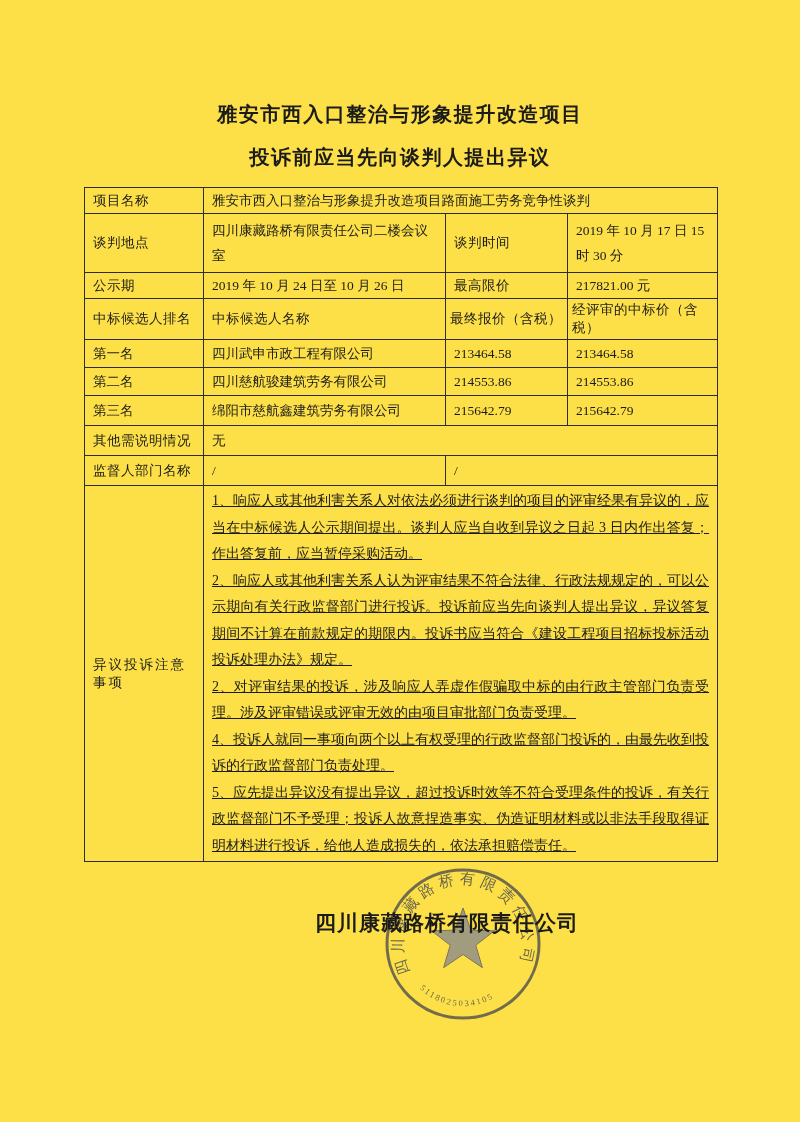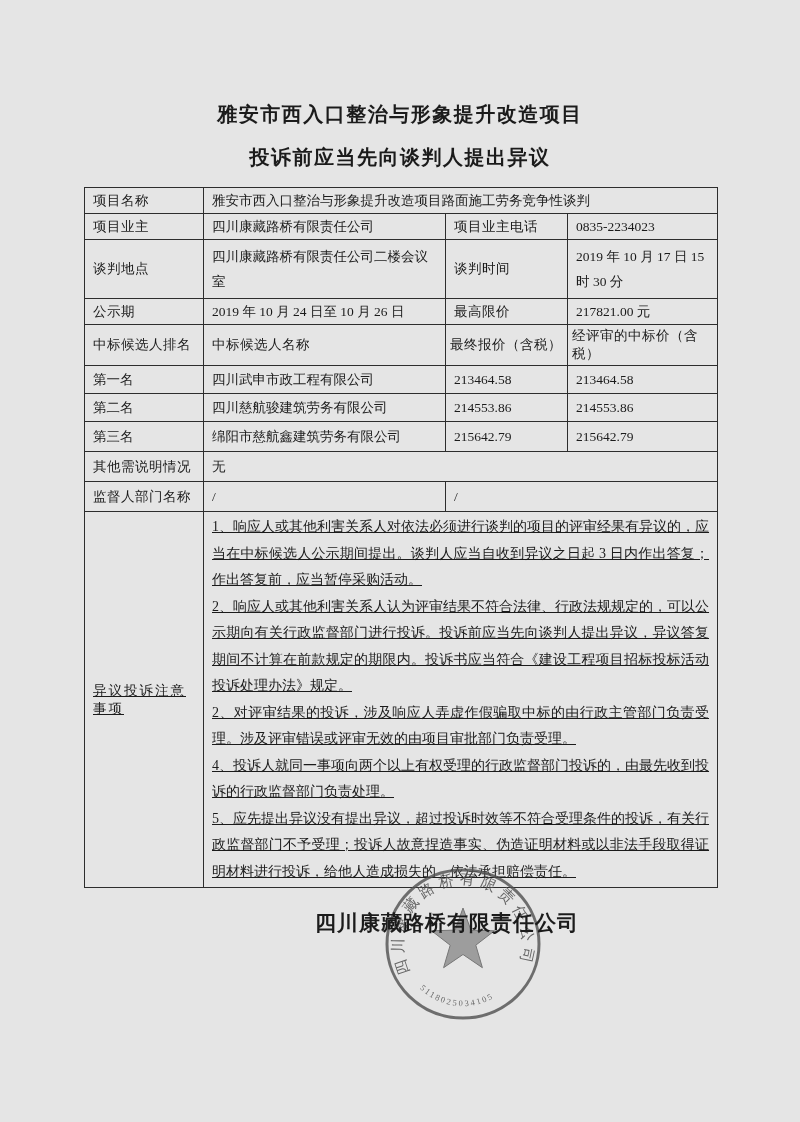--- a/index.html
+++ b/index.html
@@ -1,35 +1,35 @@
 <!DOCTYPE html>
 <html><head>
 <meta charset="utf-8">
 <style>
   html,body { margin:0; padding:0; background:#ffffff; }
   .page {
-    position:relative; width:800px; height:1122px; background:#e5e5e5;
+    position:relative; width:800px; height:1122px; background:#fde047;
     font-family:"Liberation Serif","DejaVu Serif",serif; color:#1b1b1b;
     overflow:hidden;
   }
   .title { position:absolute; left:0; width:800px; text-align:center;
            font-size:20px; font-weight:bold; letter-spacing:1.5px; }
   .title-1 { top:101px; }
   .title-2 { top:144px; }
 
   table.notice {
     position:absolute; left:84px; top:187px; width:633px;
     border-collapse:collapse; table-layout:fixed;
   }
   table.notice td {
     border:1px solid #2d2d2d; padding:2px 8px; font-size:13.5px;
     vertical-align:middle; text-align:left; word-break:break-all;
   }
   td.lbl { letter-spacing:0.5px; }
-  td.objection-label { letter-spacing:2px; vertical-align:middle;text-decoration:underline; }
+  td.objection-label { letter-spacing:2px; vertical-align:middle; }
   td.paras { vertical-align:top; padding:5px 10px 4px 10px;text-decoration:underline; }
   td.paras p { margin:0; font-size:14px; line-height:26.5px; text-align:justify; }
 
   .sig-company {
     position:absolute; left:94px; width:706px; top:909px; text-align:center;
     font-size:21px; font-weight:bold; letter-spacing:1px; z-index:3;
   }
   .sig-date {
     position:absolute; left:94px; width:706px; top:961px; text-align:center;
     font-size:20px; letter-spacing:1px; z-index:3;
@@ -50,26 +50,20 @@
     <colgroup>
       <col style="width:119px">
         <col style="width:242px">
         <col style="width:122px">
         <col style="width:150px">
     </colgroup>
     <tbody>
         <tr style="height:26px">
       <td class="lbl">项目名称</td>
       <td colspan="3">雅安市西入口整治与形象提升改造项目路面施工劳务竞争性谈判</td>
-    </tr>
-    <tr style="height:26px">
-      <td class="lbl">项目业主</td>
-      <td>四川康藏路桥有限责任公司</td>
-      <td class="lbl">项目业主电话</td>
-      <td>0835-2234023</td>
     </tr>
     <tr style="height:59px">
       <td class="lbl">谈判地点</td>
       <td style="line-height:25px">四川康藏路桥有限责任公司二楼会议室</td>
       <td class="lbl">谈判时间</td>
       <td style="line-height:25px">2019 年 10 月 17 日 15 时 30 分</td>
     </tr>
     <tr style="height:26px">
       <td class="lbl">公示期</td>
       <td>2019 年 10 月 24 日至 10 月 26 日</td>

